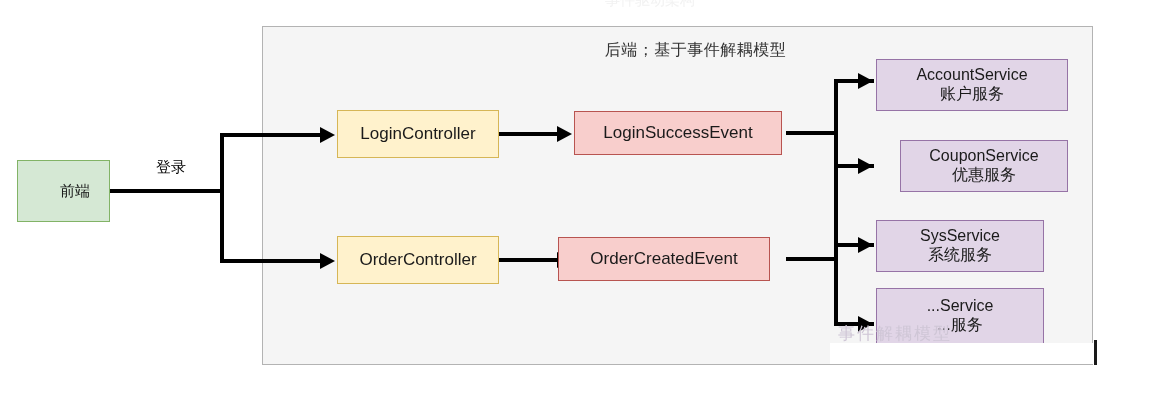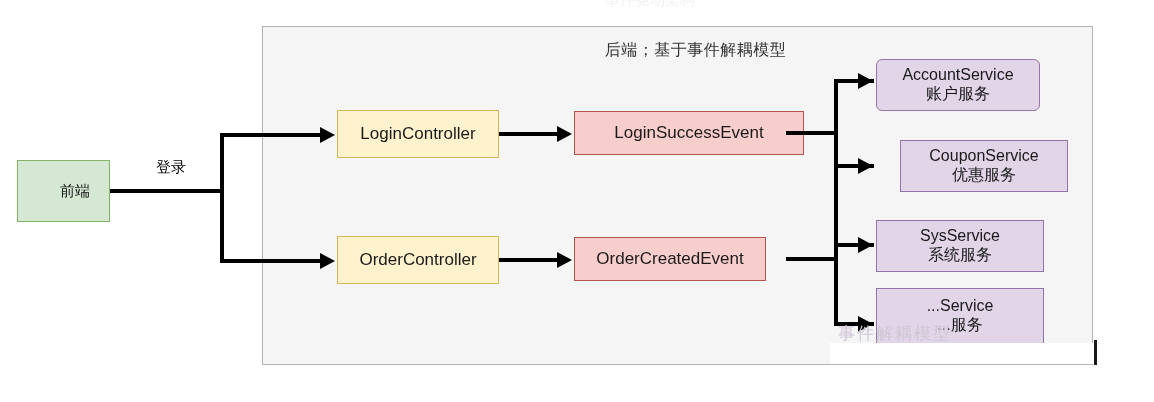--- a/index.html
+++ b/index.html
@@ -178,45 +178,45 @@
   <div class="node node-yellow" style="left:337px; top:236px; width:162px; height:48px;">
     <span class="ln">OrderController</span>
   </div>
 
   <div class="ln-h" style="left:499px; top:132px; width:61px;"></div>
   <div class="arrow-r" style="left:557px; top:126px;"></div>
 
   <div class="ln-h" style="left:499px; top:258px; width:61px;"></div>
   <div class="arrow-r" style="left:557px; top:252px;"></div>
 
-  <div class="node node-pink" style="left:574px; top:111px; width:230px; height:44px;">
+  <div class="node node-pink" style="left:574px; top:111px; width:208px; height:44px;">
     <span class="ln">LoginSuccessEvent</span>
   </div>
 
-  <div class="node node-pink" style="left:574px; top:237px; width:192px; height:44px;">
+  <div class="node node-pink" style="left:558px; top:237px; width:212px; height:44px;">
     <span class="ln">OrderCreatedEvent</span>
   </div>
 
   <div class="ln-h" style="left:786px; top:131px; width:52px;"></div>
   <div class="ln-h" style="left:786px; top:257px; width:52px;"></div>
   <div class="ln-v" style="left:834px; top:79px; height:247px;"></div>
 
   <div class="ln-h" style="left:834px; top:79px; width:40px;"></div>
   <div class="arrow-r" style="left:858px; top:73px;"></div>
 
   <div class="ln-h" style="left:834px; top:164px; width:40px;"></div>
   <div class="arrow-r" style="left:858px; top:158px;"></div>
 
   <div class="ln-h" style="left:834px; top:243px; width:40px;"></div>
   <div class="arrow-r" style="left:858px; top:237px;"></div>
 
   <div class="ln-h" style="left:834px; top:322px; width:40px;"></div>
   <div class="arrow-r" style="left:858px; top:316px;"></div>
 
-  <div class="node node-purple" style="left:876px; top:59px; width:164px; height:52px;border-radius:6px;">
+  <div class="node node-purple" style="left:876px; top:59px; width:192px; height:52px;">
     <span class="ln">AccountService</span>
     <span class="ln">账户服务</span>
   </div>
 
   <div class="node node-purple" style="left:876px; top:140px; width:168px; height:52px;margin-left:24px;">
     <span class="ln">CouponService</span>
     <span class="ln">优惠服务</span>
   </div>
 
   <div class="node node-purple" style="left:876px; top:288px; width:168px; height:56px;">

